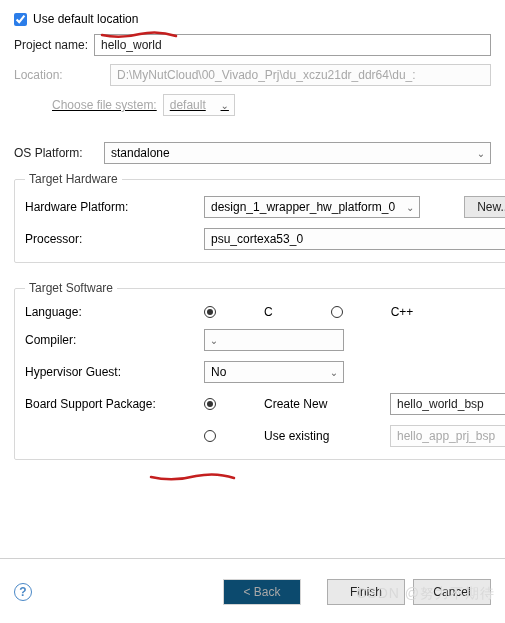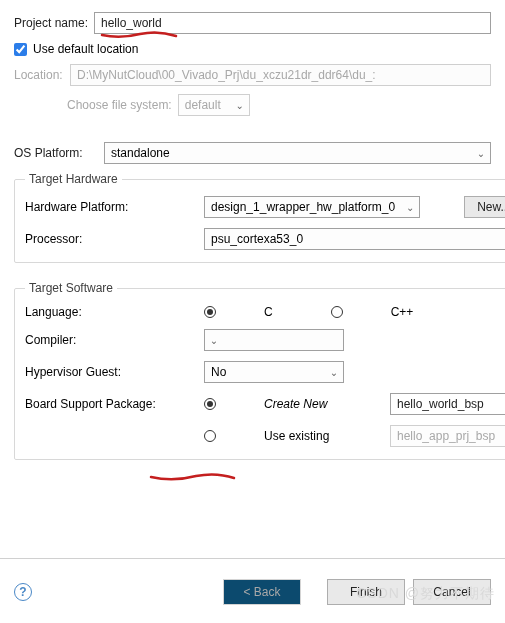--- a/index.html
+++ b/index.html
@@ -3,21 +3,21 @@
 <meta charset="utf-8">
 <style>
 * { box-sizing: border-box; font-family: "Segoe UI", Tahoma, sans-serif; font-size: 12px; }
 body { margin: 0; padding: 0; background: #fff; width: 505px; height: 623px; position: relative; }
 .content { padding: 12px 14px 0 14px; }
 .row { display: flex; align-items: center; margin-bottom: 8px; }
 .lbl { color: #222; }
 .lbl.dis { color: #a8a8a8; }
 .lbl-fixed-80 { width: 80px; flex-shrink:0; }
 input[type=text] { border: 1px solid #a0a0a0; height: 22px; padding: 2px 6px; background:#fff; color:#222;}
-input[type=text].dis{ background:#fcfcfc; color:#a8a8a8; border-color:#cfcfcf;}
+input[type=text].dis{ background:#fcfcfc; color:#a8a8a8; border-color:#cfcfcf;margin-left:40px;}
 input[type=text].full { flex:1; }
 button.win { background:#e9e9e9; border:1px solid #adadad; height:22px; padding:0 12px; color:#222;}
 button.win.dis { color:#a8a8a8; border-color:#d0d0d0; background:#efefef;}
 input[type=checkbox]{margin:0 6px 0 0; accent-color:#2b7de9;}
 .select { position:relative; display:flex; align-items:center; border:1px solid #a0a0a0; height:22px; background:#fdfdfd;}
 .select.dis{border-color:#cfcfcf; color:#a8a8a8;}
 .select .stxt{flex:1; padding:0 6px;}
 .select .arrow{width:18px; text-align:center; color:#666; font-size:10px;}
 fieldset{border:1px solid #d8d8d8; border-radius:2px; padding:10px 10px 12px 10px; margin:8px 0 14px 0;}
 legend{padding:0 4px; color:#404040;}
@@ -29,34 +29,34 @@
 .rlbl{margin-right:14px;}
 .sep{height:1px;background:#d0d0d0;margin:14px 0 10px 0;}
 .footer{position:absolute;bottom:0;left:0;right:0;padding:10px 14px 18px 14px;display:flex;align-items:center;gap:8px;}
 .footer .help{width:18px;height:18px;border:1.5px solid #4a88c7;border-radius:50%;display:flex;align-items:center;justify-content:center;color:#4a88c7;font-weight:bold;font-size:12px;}
 .footer .spacer{flex:1;}
 button.nav{background:#e9e9e9;border:1px solid #adadad;height:26px;width:78px;color:#222;}
 button.nav.dis{color:#a8a8a8;border-color:#d4d4d4;background:#0c4a6e;}
 .mark{position:absolute;pointer-events:none;}
 .mark svg{overflow:visible;}
 .watermark{position:absolute;right:10px;bottom:20px;color:#d9d9d9;font-size:14px;pointer-events:none;letter-spacing:1px;}
-.indent{margin-left:53px;}
+.indent{margin-left:38px;text-decoration:underline;}
 </style>
 </head>
 <body>
 
 <div class="content">
   <div class="row">
-    <span class="lbl lbl-fixed-80">Project name:</span>
-    <input type="text" class="full" value="hello_world" style="">
+    <input type="checkbox" checked="" style="">
+    <span>Use default location</span>
   </div>
 
   <div class="row">
-    <input type="checkbox" checked="" style="">
-    <span>Use default location</span>
+    <span class="lbl lbl-fixed-80">Project name:</span>
+    <input type="text" class="full" value="hello_world" style="">
   </div>
 
   <div class="row">
     <span class="lbl dis" style="width:56px;">Location:</span>
     <input type="text" class="full dis" readonly="" value="D:\MyNutCloud\00_Vivado_Prj\du_xczu21dr_ddr64\du_:" style="">
   </div>
 
   <div class="row indent" style="margin-top:2px;margin-bottom:18px;">
     <span class="lbl dis" style="margin-right:6px;">Choose file system:</span>
     <div class="select dis" style="width:72px;">
@@ -114,21 +114,21 @@
       <span class="flbl">Hypervisor Guest:</span>
       <div class="select" style="width:140px;">
         <span class="stxt">No</span>
         <span class="arrow">⌄</span>
       </div>
     </div>
 
     <div class="form-row">
       <span class="flbl">Board Support Package:</span>
       <span class="radio sel"></span>
-      <span style="width:82px;font-style:italic;">Create New</span>
+      <span style="width:82px;">Create New</span>
       <input type="text" style="flex: 1 1 0%;" value="hello_world_bsp">
     </div>
 
     <div class="form-row">
       <span class="flbl"></span>
       <span class="radio"></span>
       <span style="width:82px;">Use existing</span>
       <div class="select dis" style="flex:1;">
         <span class="stxt">hello_app_prj_bsp</span>
         <span class="arrow">⌄</span>

